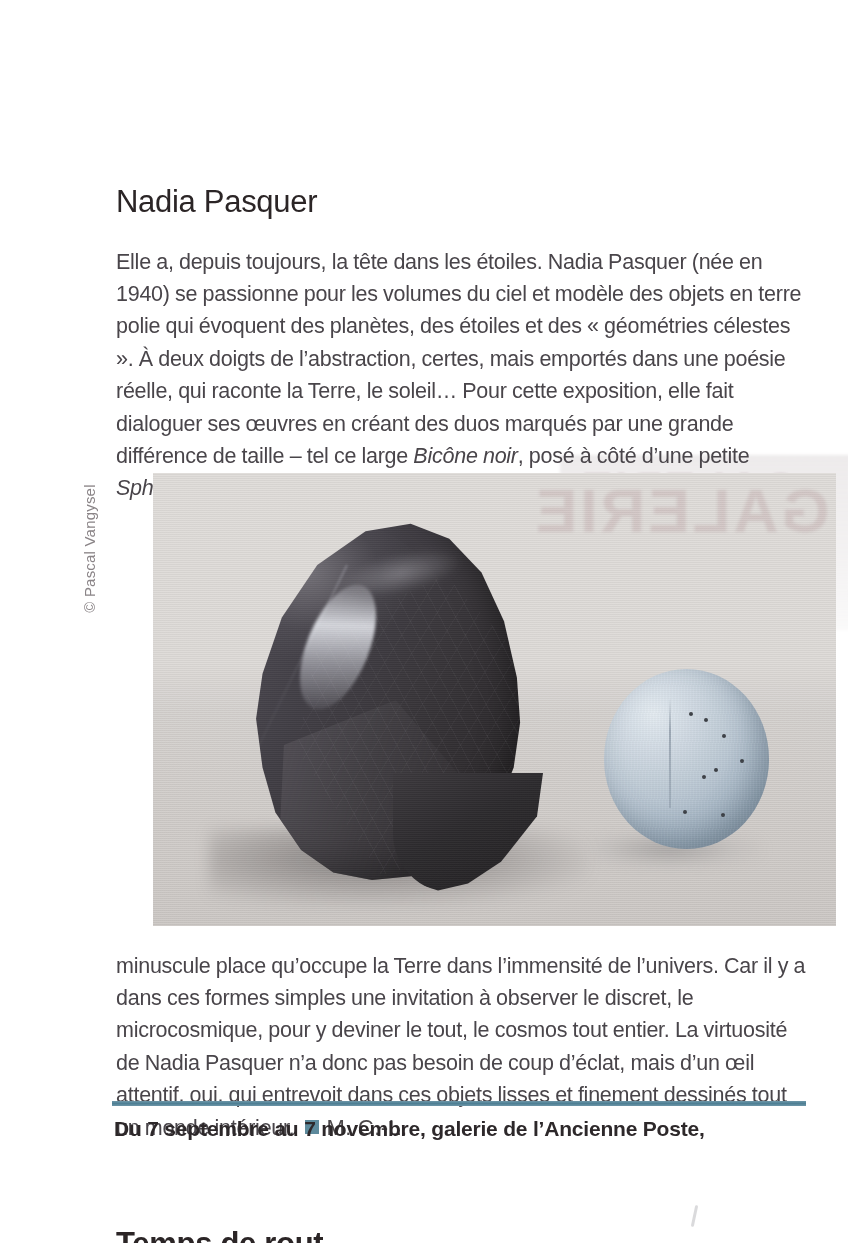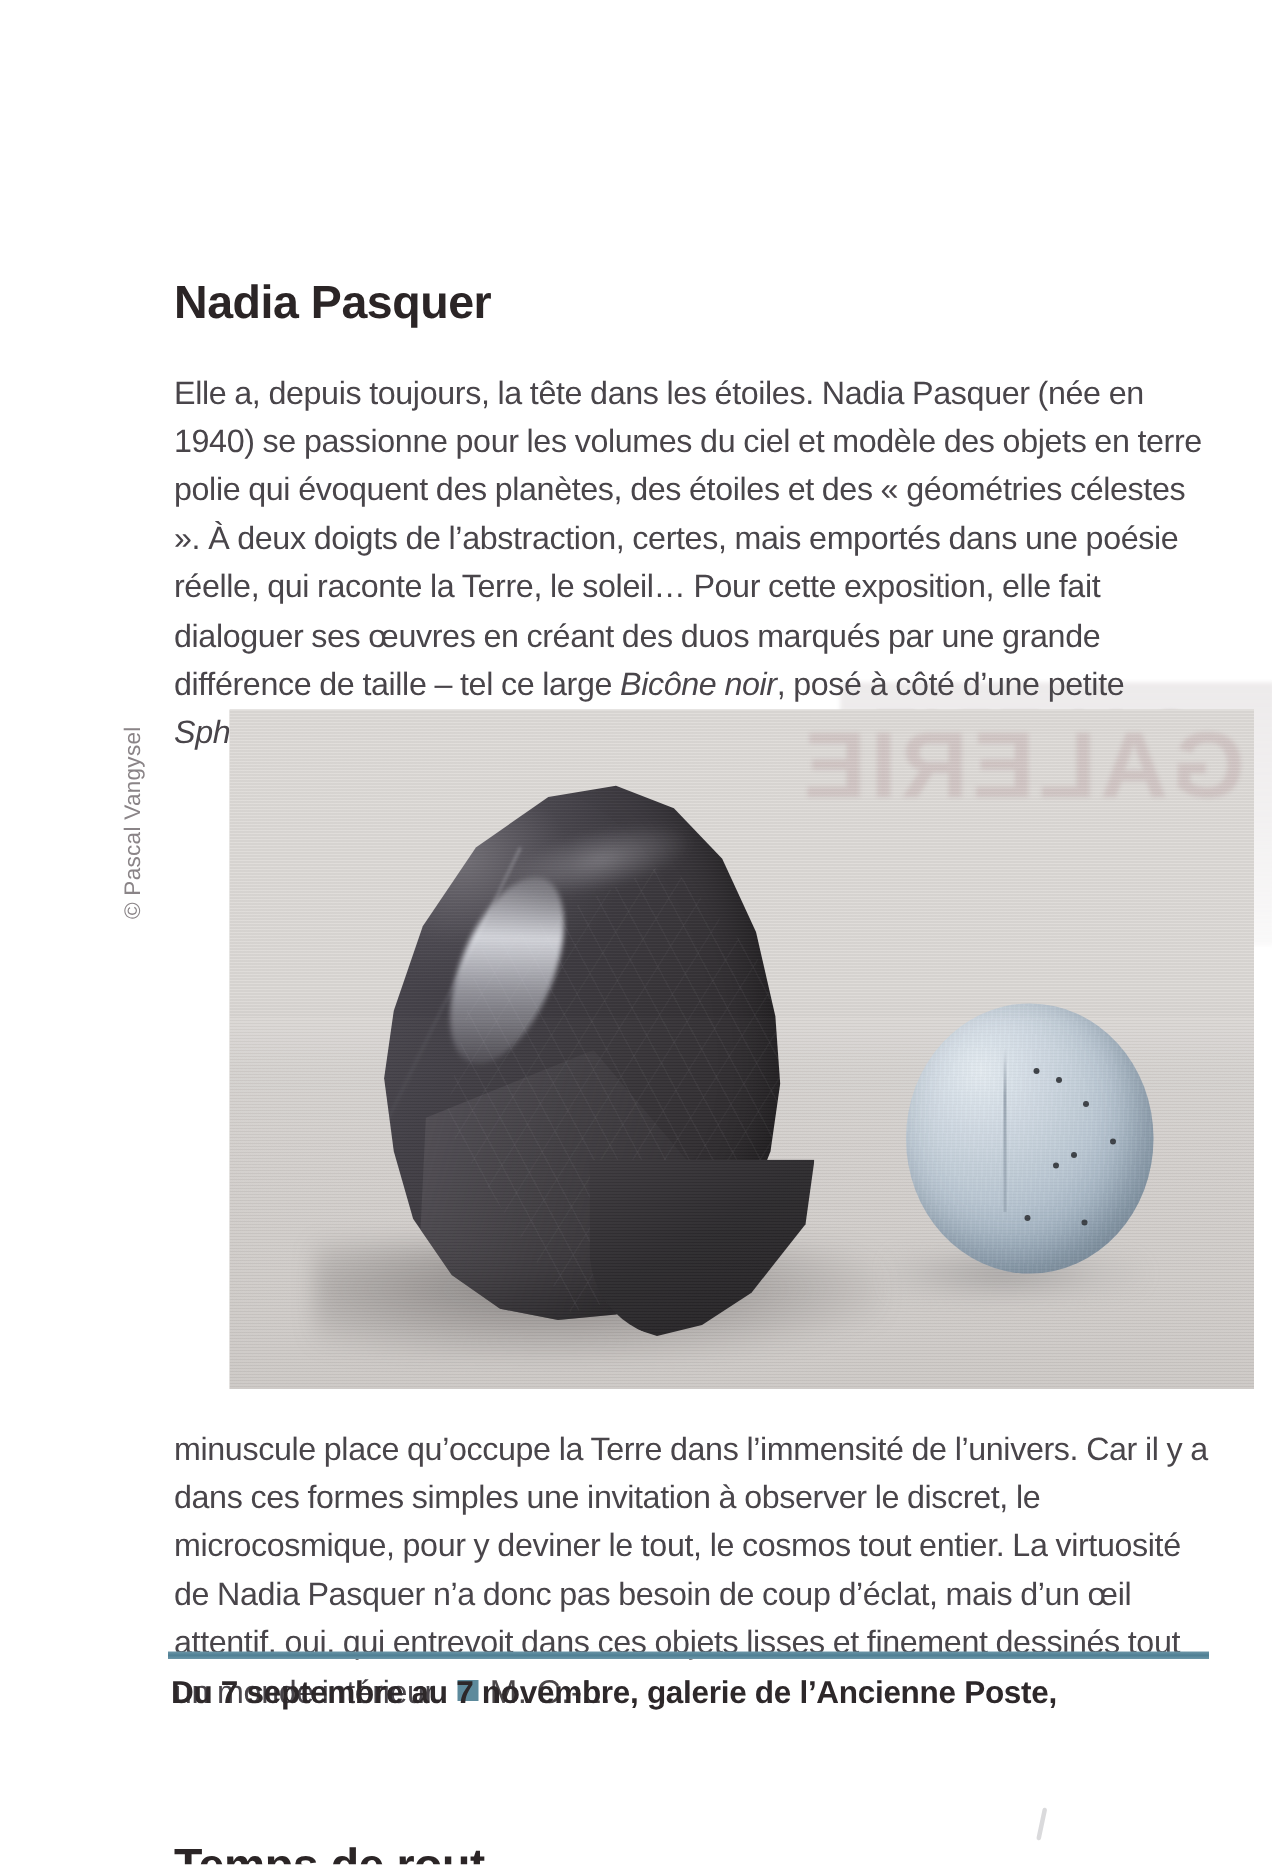--- a/index.html
+++ b/index.html
@@ -47,21 +47,21 @@
     top: 0;
     width: 848px;
     z-index: 3;
   }
 
   .headline {
     position: absolute;
     left: 116px;
     top: 163px;
     font-size: 31px;
-    font-weight: bold;
+    font-weight: normal;
     color: #2b2526;
     letter-spacing: -0.3px;
     font-family: "Liberation Sans", sans-serif;
   }
 
   .body-text {
     position: absolute;
     left: 116px;
     width: 690px;
     font-size: 21.5px;

